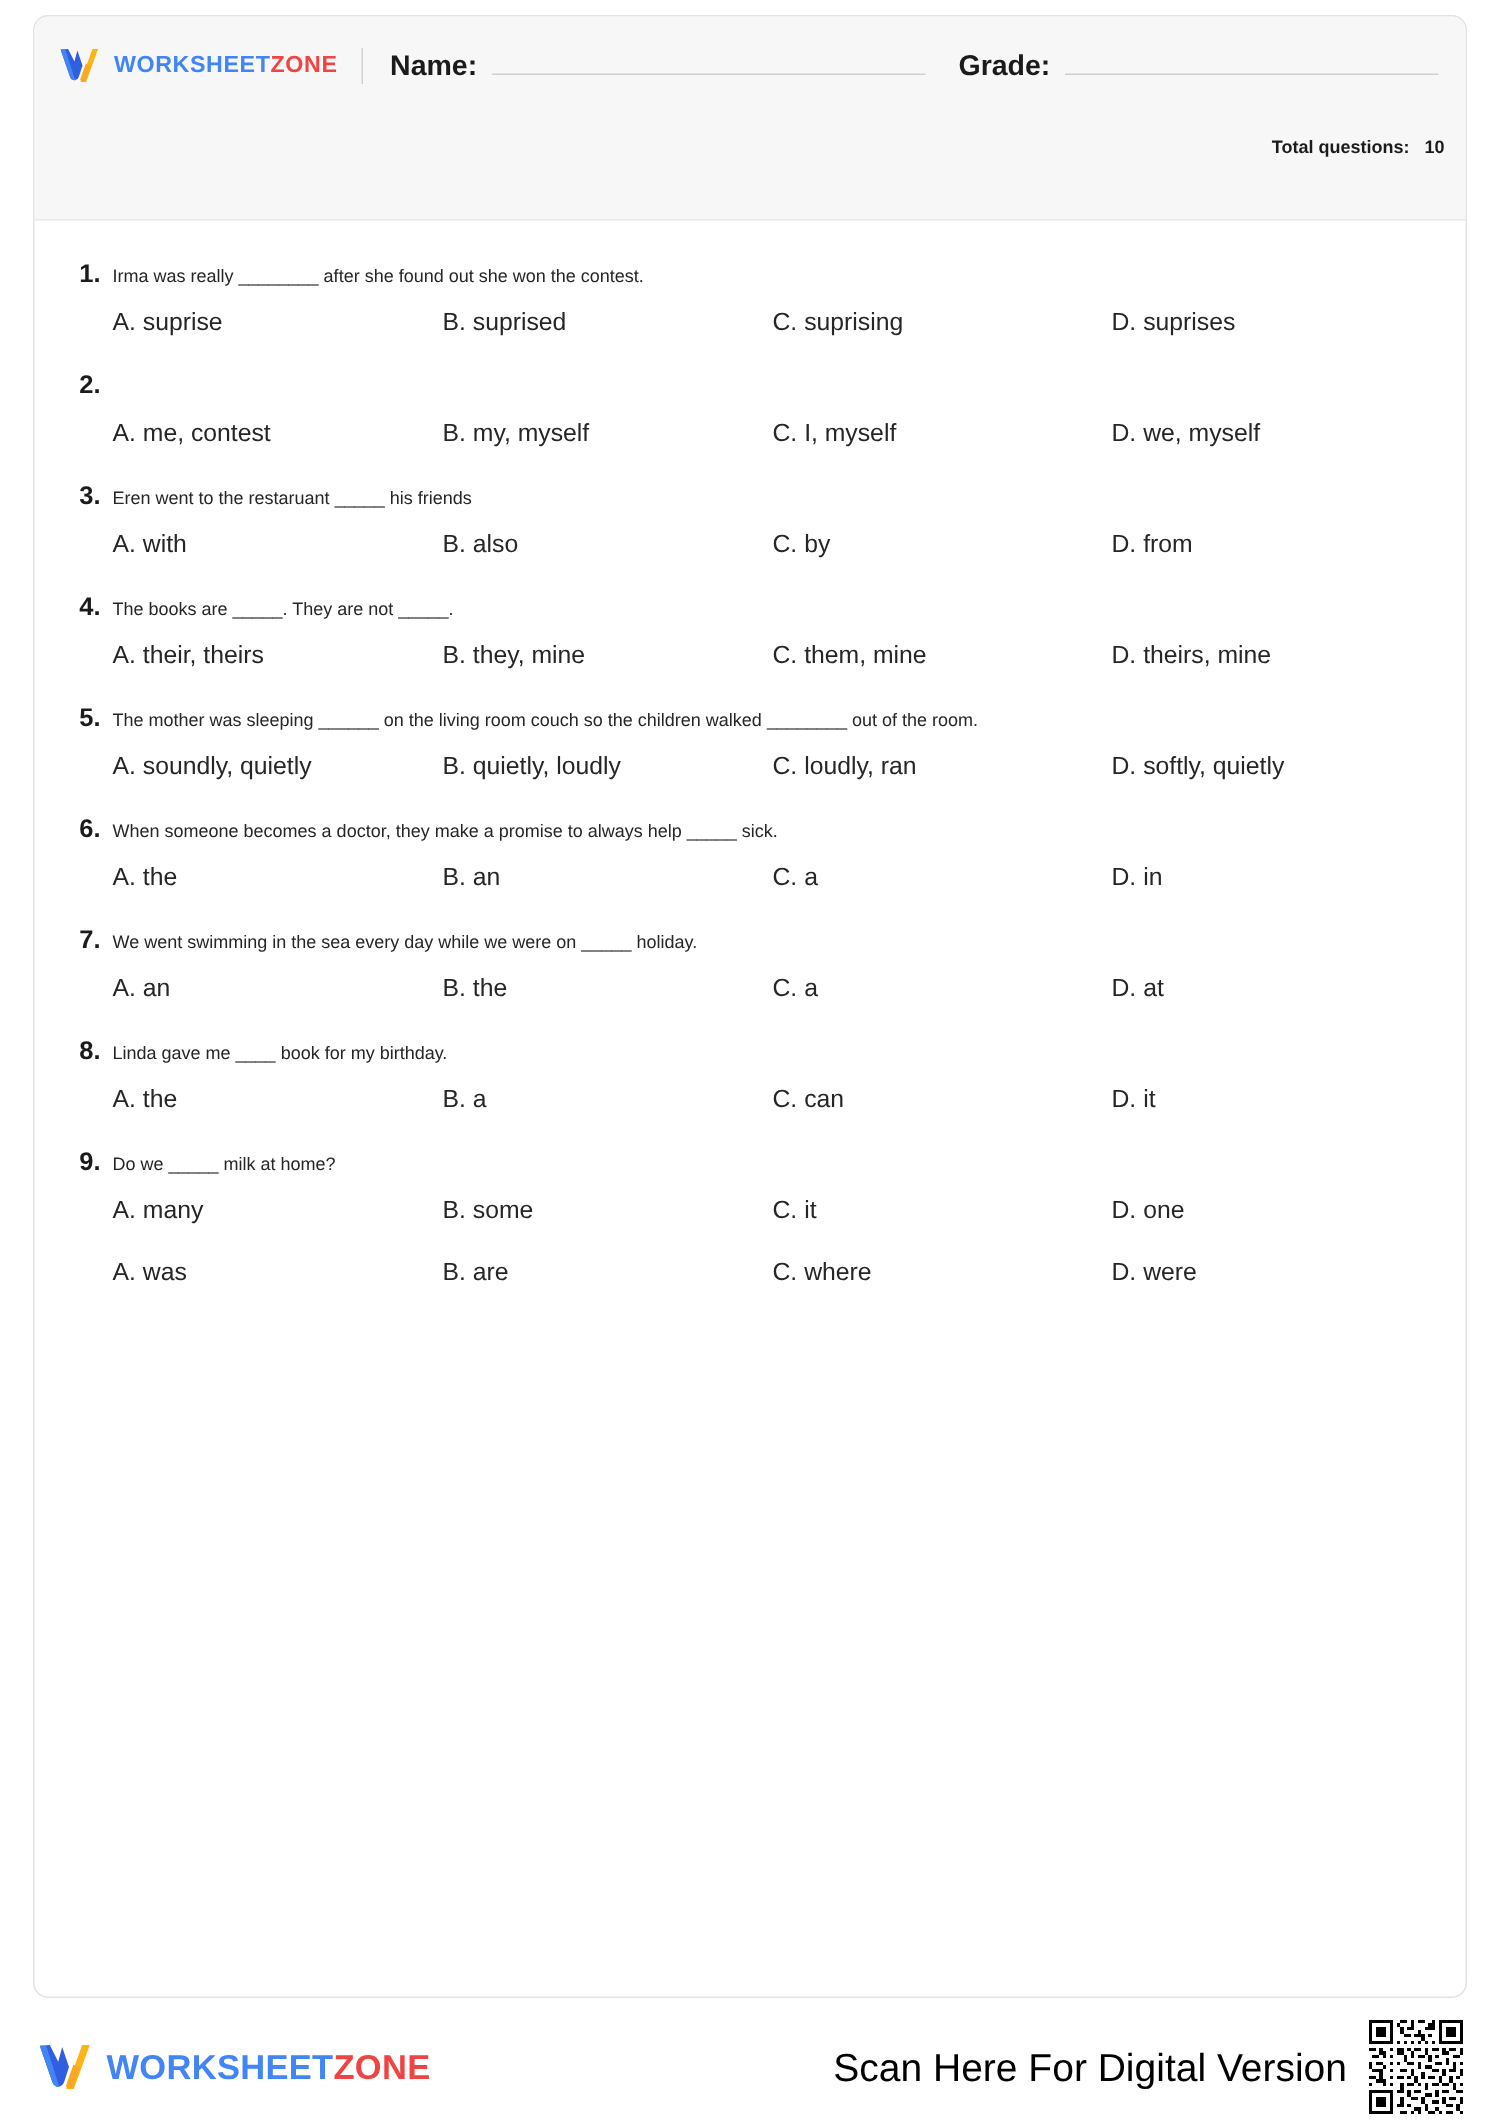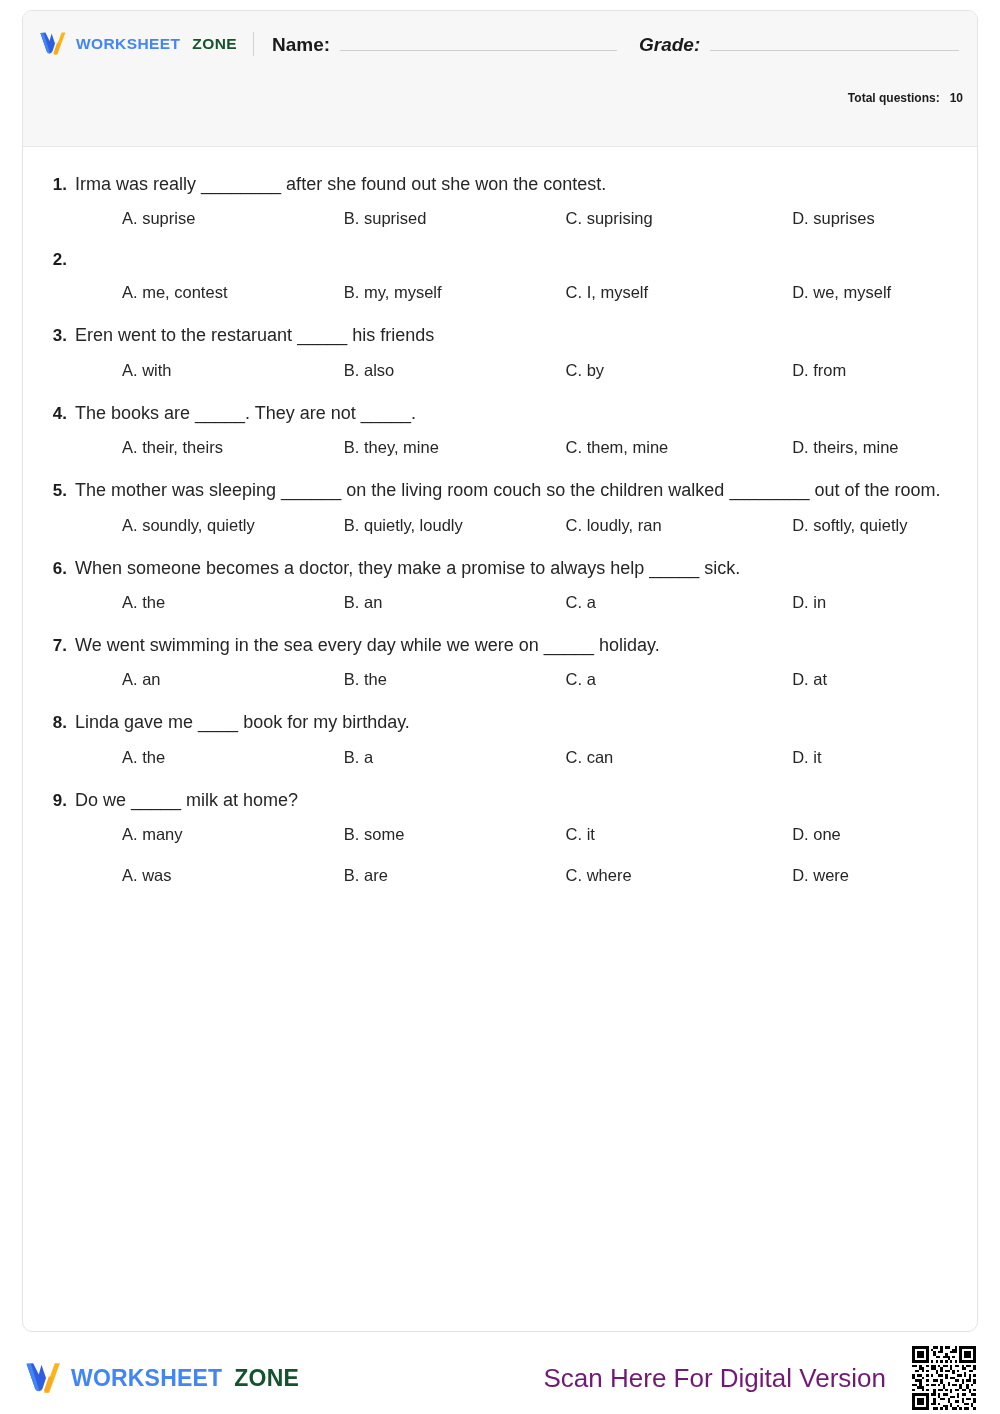--- a/index.html
+++ b/index.html
@@ -56,21 +56,21 @@
   .logo-mark.lg { width: 40px; height: 35px; }
 
   .logo-text {
     font-weight: 700;
     letter-spacing: .4px;
     white-space: nowrap;
   }
   .logo-text.sm { font-size: 15.5px; }
   .logo-text.lg { font-size: 23px; letter-spacing: .2px; }
   .logo-text .w { color: #4285f4; }
-  .logo-text .z { color: #14532d; margin-left: 12px; }
+  .logo-text .z { color: #ef4444; }
 
   .logo-divider {
     width: 1px;
     height: 24px;
     background: #d2d2d2;
     margin: 0 18px 0 16px;
     flex: 0 0 auto;
   }
 
   .field {
@@ -85,21 +85,21 @@
     color: #1b1b1b;
     white-space: nowrap;
     margin-right: 10px;
   }
   .field-line {
     flex: 1 1 auto;
     border-bottom: 1px solid #cfcfcf;
     height: 17px;
   }
   .field.name { max-width: 430px; margin-right: 22px; }
-  .field.grade { max-width: 320px; font-style: italic; }
+  .field.grade { max-width: 320px; }
 
   .total-row {
     padding: 14px 14px 0 14px;
     font-size: 12px;
     font-weight: 700;
     color: #1b1b1b;
     text-align: right;
   }
   .total-row .tq-count { margin-left: 10px; }
 
@@ -117,34 +117,33 @@
   .q-num {
     width: 30px;
     flex: 0 0 30px;
     text-align: right;
     font-size: 17px;
     font-weight: 700;
     color: #1b1b1b;
     margin-right: 8px;
   }
   .q-text {
-    font-size: 18px;
+    font-size: 12px;
     color: #262626;
     line-height: 1.3;
   }
   .options {
     display: flex;
     margin-top: 13px;
     padding-left: 38px;
   }
   .option {
     font-size: 16.5px;
     color: #262626;
     box-sizing: border-box;
-    margin-left: 47px;
   }
   .option.c0 { width: 220px; }
   .option.c1 { width: 220px; }
   .option.c2 { width: 226px; }
   .option.c3 { width: 210px; }
 
   
   .footer {
     position: absolute;
     left: 0;
@@ -157,23 +156,23 @@
     box-sizing: border-box;
   }
   .footer-logo {
     display: flex;
     align-items: center;
     flex: 0 0 auto;
   }
   .footer-spacer { flex: 1 1 auto; }
   .scan-text {
     font-size: 26px;
-    color: #701a75;
+    color: #000000;
     white-space: nowrap;
-    margin-right: 24px;
+    margin-right: 12px;
   }
   .qr {
     width: 68px;
     height: 68px;
     flex: 0 0 auto;
     background: #ffffff;
   }
 </style>
 </head>
 <body>

